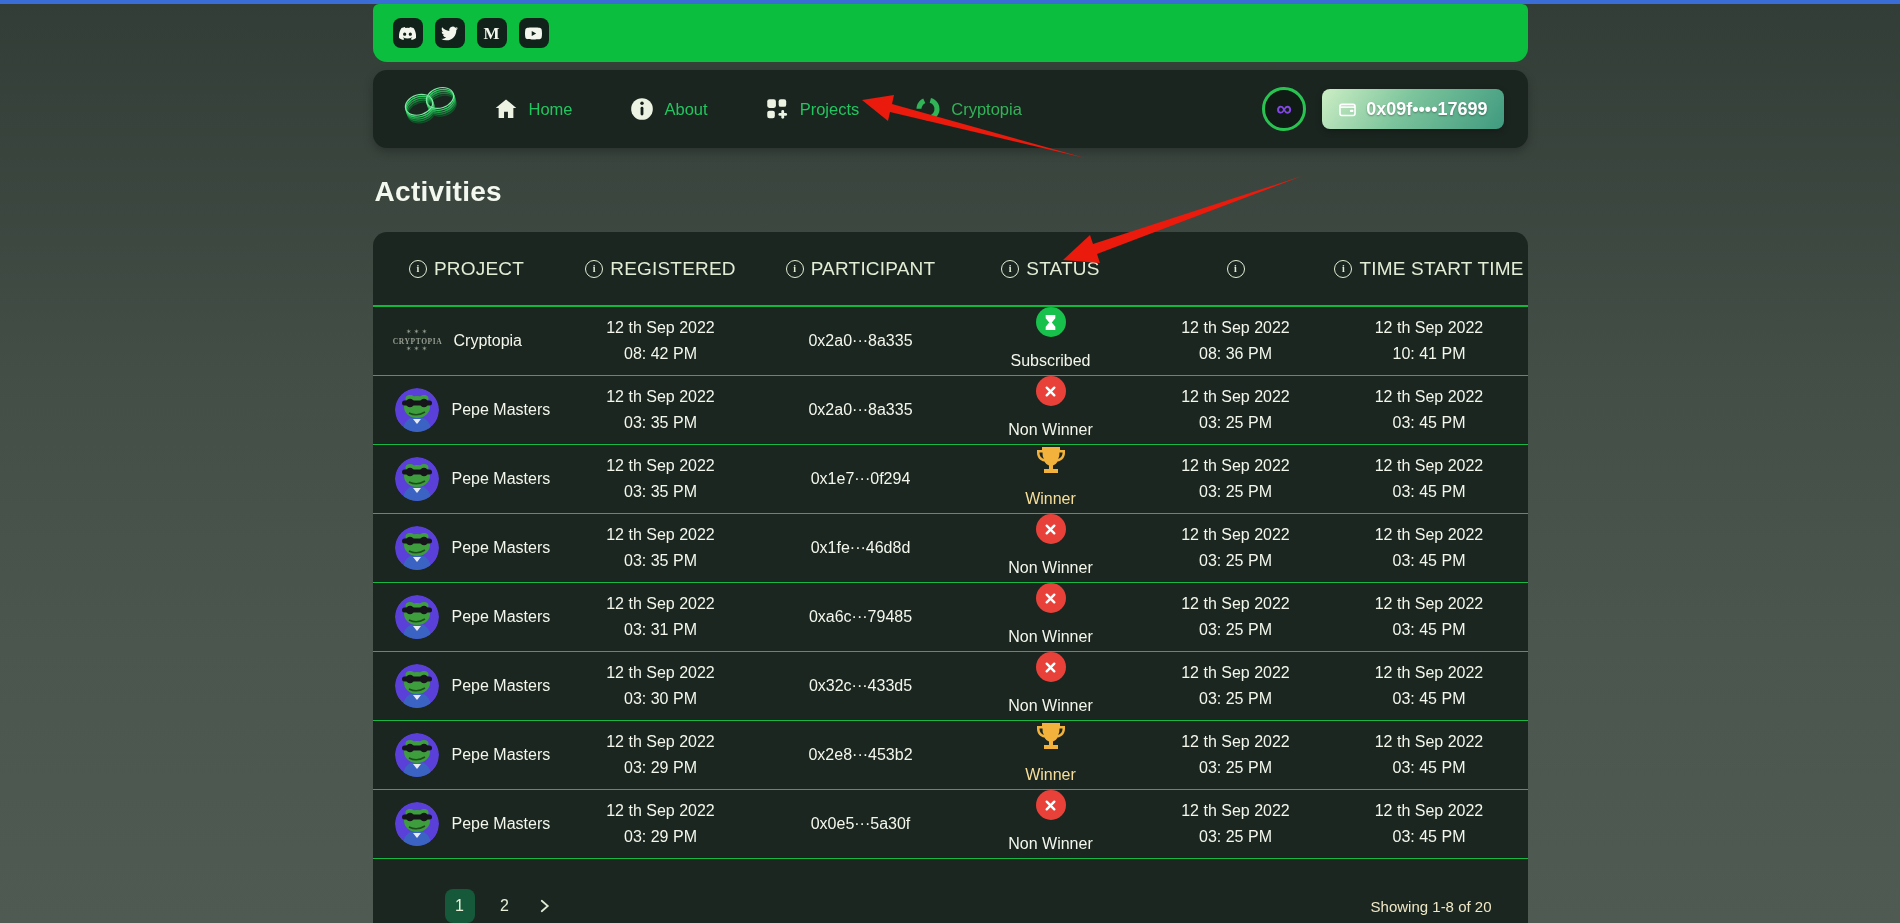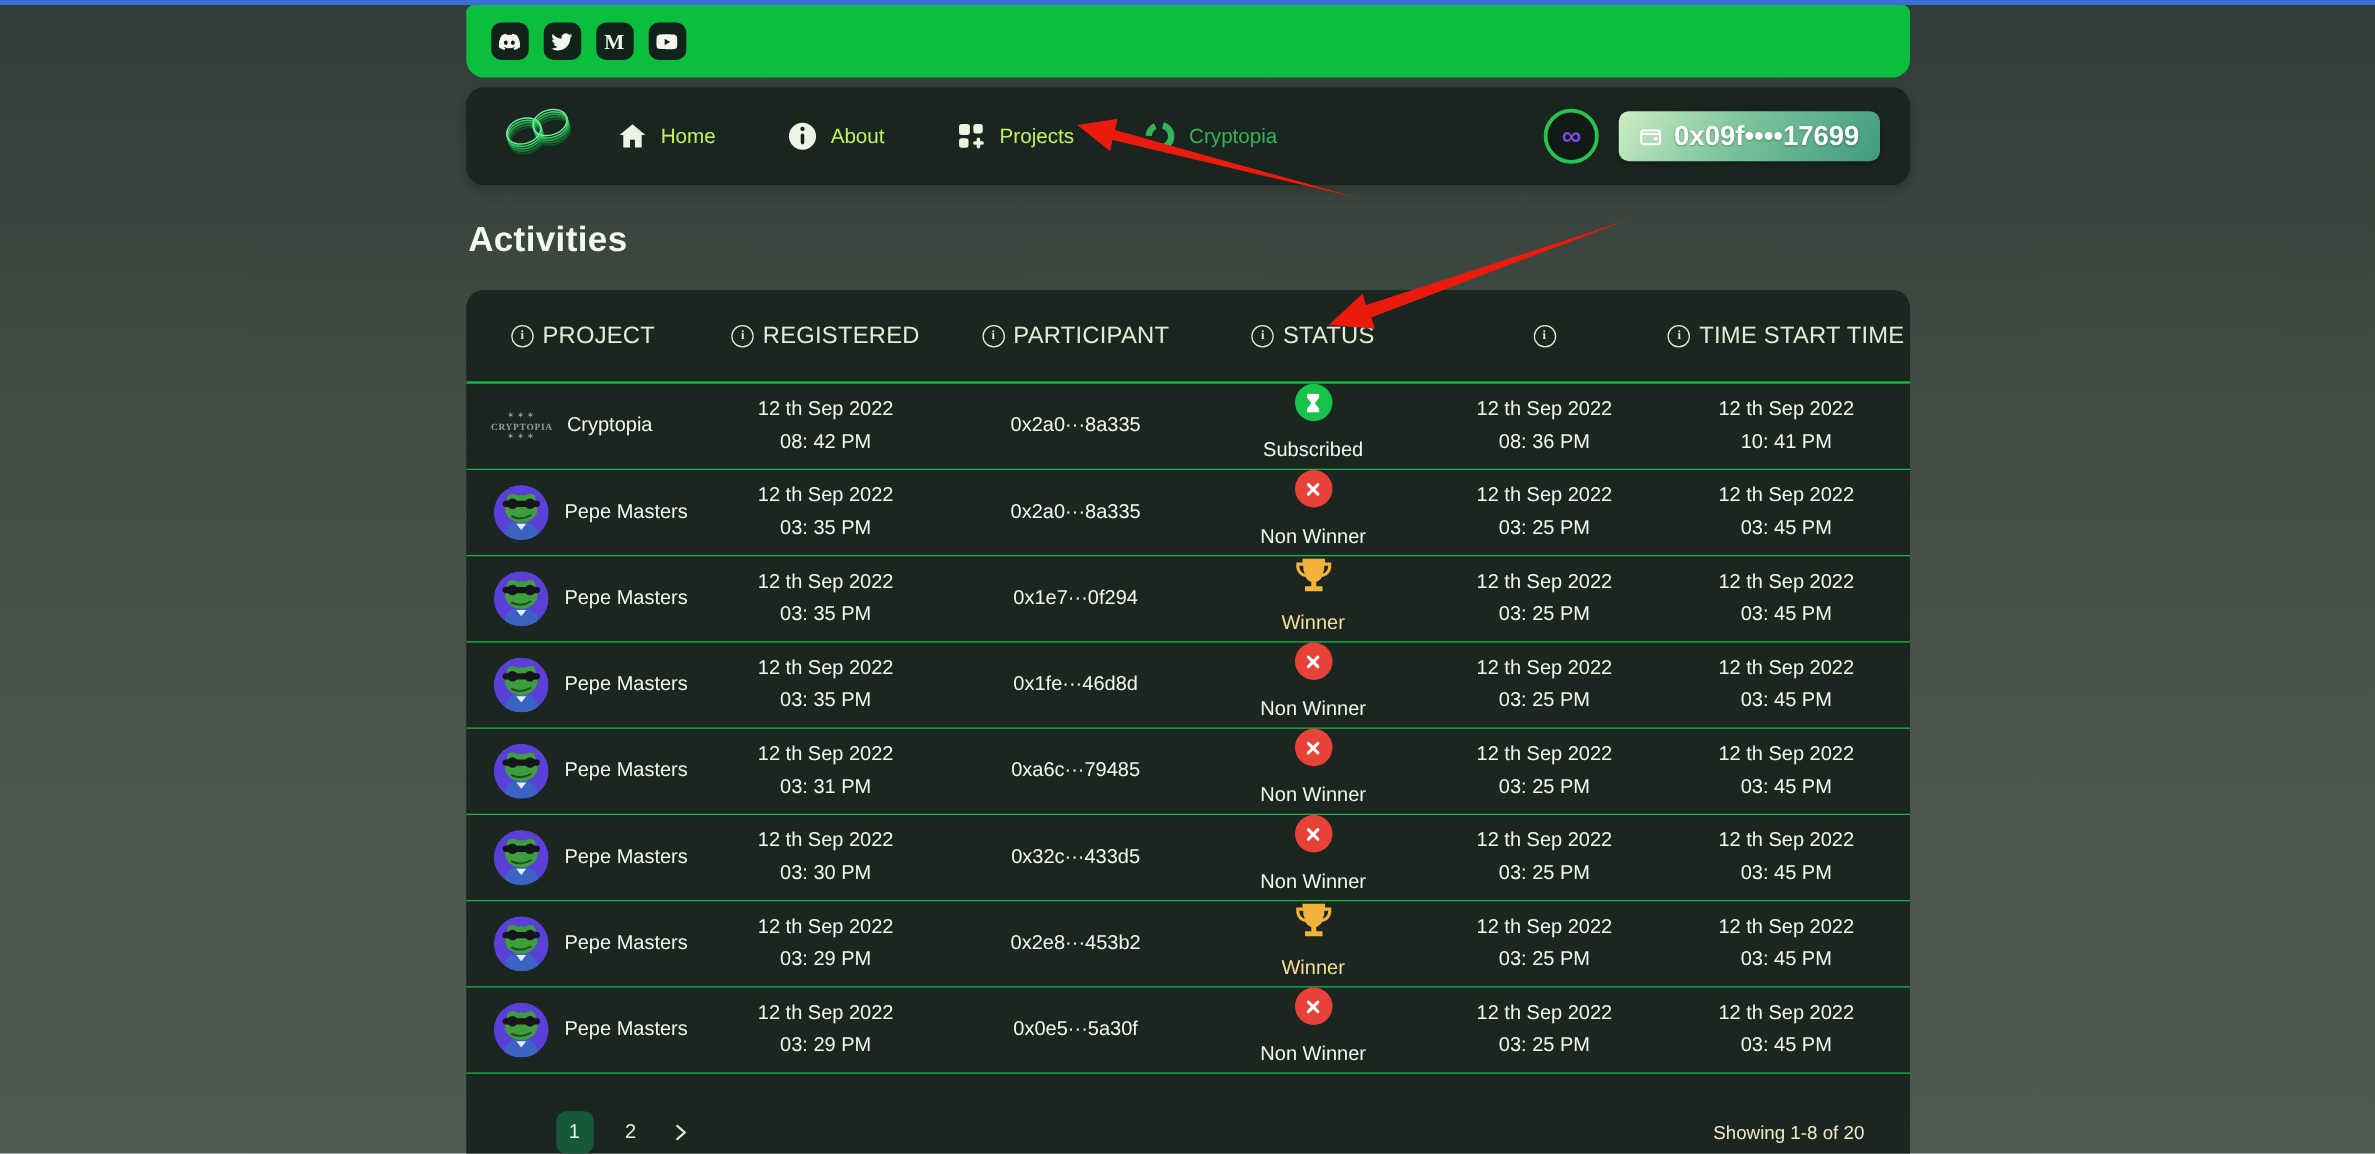--- a/index.html
+++ b/index.html
@@ -24,34 +24,34 @@
   .medium-m{font-family:"Liberation Serif","DejaVu Serif",serif;font-weight:bold;color:#f2f6ec;font-size:17px;line-height:1;}
 
   
   .navbar{
     height:78px;background:#1b2520;border-radius:14px;margin-top:8px;
     display:flex;align-items:center;padding:0 24px;box-sizing:border-box;
     box-shadow:0 4px 10px rgba(0,0,0,.25);
   }
   .logo{width:70px;height:60px;flex:0 0 auto;cursor:pointer;}
   .nav-items{display:flex;align-items:center;gap:56px;margin-left:26px;}
-  .nav-item{display:flex;align-items:center;gap:10px;color:#bef264;font-size:16.5px;cursor:pointer;}
+  .nav-item{display:flex;align-items:center;gap:10px;color:#22c55e;font-size:16.5px;cursor:pointer;}
   .nav-item svg{width:26px;height:26px;}
   .nav-item.active{color:#31b457;}
   .nav-right{margin-left:auto;display:flex;align-items:center;gap:16px;}
   .polygon-badge{
     width:38px;height:38px;border-radius:50%;background:#101b15;
     border:3px solid #29c351;display:flex;align-items:center;justify-content:center;
     color:#8247e5;font-size:22px;font-weight:bold;cursor:pointer;line-height:1;
   }
   .wallet-btn{
     height:40px;border:none;border-radius:8px;padding:0 16px;
     background:linear-gradient(125deg,#cdeec5 0%,#7cc49c 45%,#3f9a7f 100%);
     display:flex;align-items:center;gap:9px;cursor:pointer;
-    color:#ffffff;font-size:22px;font-weight:bold;text-shadow:0 1px 2px rgba(0,0,0,.35);
+    color:#ffffff;font-size:18px;font-weight:bold;text-shadow:0 1px 2px rgba(0,0,0,.35);
     box-shadow:0 2px 6px rgba(0,0,0,.3);
   }
   .wallet-btn svg{width:19px;height:19px;}
 
   
   .page-title{margin:28px 0 0 2px;color:#f4f9f0;font-size:28px;font-weight:bold;letter-spacing:.3px;}
 
   
   .table-card{
     margin-top:24px;background:#1c2620;border-radius:14px 14px 0 0;

